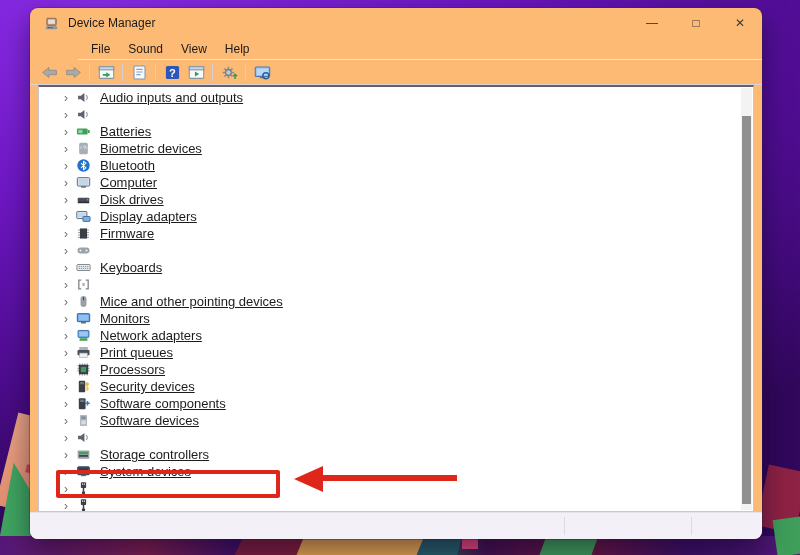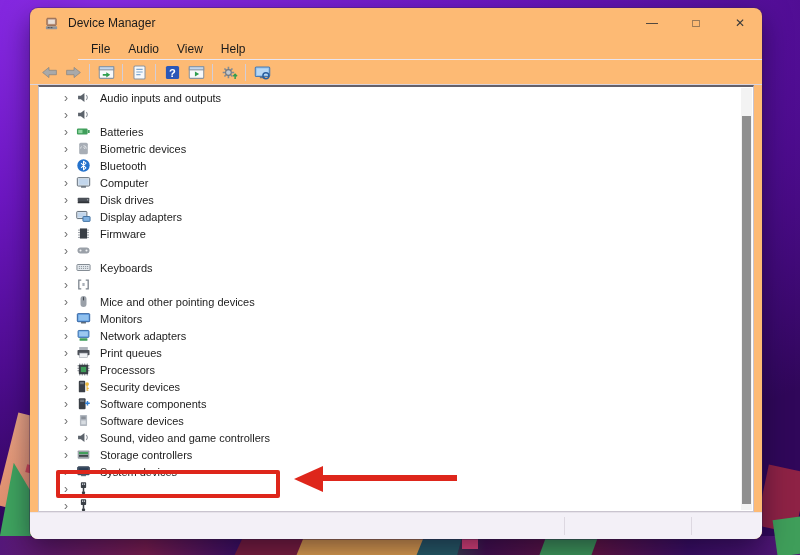--- a/index.html
+++ b/index.html
@@ -44,21 +44,21 @@
 
   .content {
     position:absolute; top:77px; left:8px; right:8px; bottom:27px;
     background:#ffffff; border:1px solid #c9c4cf; border-top:2px solid #63606a;
   }
   .tree { position:absolute; inset:0; padding-top:2px; overflow:hidden; }
   .tree-row { display:flex; align-items:center; height:17px; padding-left:20px; }
   .chev { width:14px; font-size:12px; color:#6f6f6f; text-align:center; line-height:14px; }
   .dev-icon { width:15px; height:15px; margin:0 6px 0 3px; flex:0 0 auto; }
   .dev-icon svg { width:15px; height:15px; display:block; }
-  .row-label { font-size:11px; color:#1c1c1c; padding:1px 3px; white-space:nowrap; }
+  .row-label { font-size:13px; color:#1c1c1c; padding:1px 3px; white-space:nowrap;text-decoration:underline; }
   .row-label.selected { background:#c6e1f6; }
 
   .vscroll { position:absolute; top:1px; right:1px; bottom:1px; width:11px; background:#f3f3f3; }
   .vthumb { position:absolute; left:1px; width:9px; top:28px; bottom:6px; background:#8f8f8f; }
 
   .footer { position:absolute; bottom:0; left:0; right:0; height:27px; background:#f3f0f7; border-top:1px solid #e6e2ea; }
   .grip-line { position:absolute; top:4px; bottom:4px; width:1px; background:#ddd8e1; }
   .grip-a { right:197px; } .grip-b { right:70px; }
 
   .anno { position:absolute; z-index:6; }
@@ -95,21 +95,21 @@
     <span class="title-text">Device Manager</span>
     <div class="controls">
         <div class="ctrl-btn">—</div>
         <div class="ctrl-btn">□</div>
         <div class="ctrl-btn">✕</div>
       </div>
   </div>
 
   <div class="menubar">
       <div class="menu-item">File</div>
-      <div class="menu-item">Audio</div>
+      <div class="menu-item">Sound</div>
       <div class="menu-item">View</div>
       <div class="menu-item">Help</div>
     </div>
 
   <div class="toolbar">
       <div class="tb-btn">
         <span>
           <svg viewBox="0 0 16 16">
             <path d="M1.5 8 7.5 3.2v2.7h7v4.2h-7v2.7z" fill="#a9a9a9" stroke="#7e7e7e" stroke-width="0.6"></path>
           </svg>
@@ -395,21 +395,20 @@
           <span class="row-label">Software devices</span>
         </div>
         <div class="tree-row">
           <span class="chev">›</span>
           <span class="dev-icon">
             <svg viewBox="0 0 16 16">
               <path d="M2.2 6.2h3l3.8-3v9.6l-3.8-3h-3z" fill="#5c636b"></path>
               <path d="M10.8 5.4c1.7 1.4 1.7 3.8 0 5.2" stroke="#8a9099" stroke-width="1.1" fill="none"></path>
             </svg>
           </span>
-          <span class="row-label">Sound, video and game controllers</span>
         </div>
         <div class="tree-row">
           <span class="chev">›</span>
           <span class="dev-icon">
             <svg viewBox="0 0 16 16">
               <rect x="1.8" y="3.6" width="12.4" height="8.8" rx="1" fill="#9aa0a8"></rect>
               <rect x="3.2" y="5.4" width="9.6" height="2.2" fill="#3f9e5a"></rect>
               <rect x="3.2" y="8.6" width="9.6" height="1.8" fill="#3a3f46"></rect>
             </svg>
           </span>

